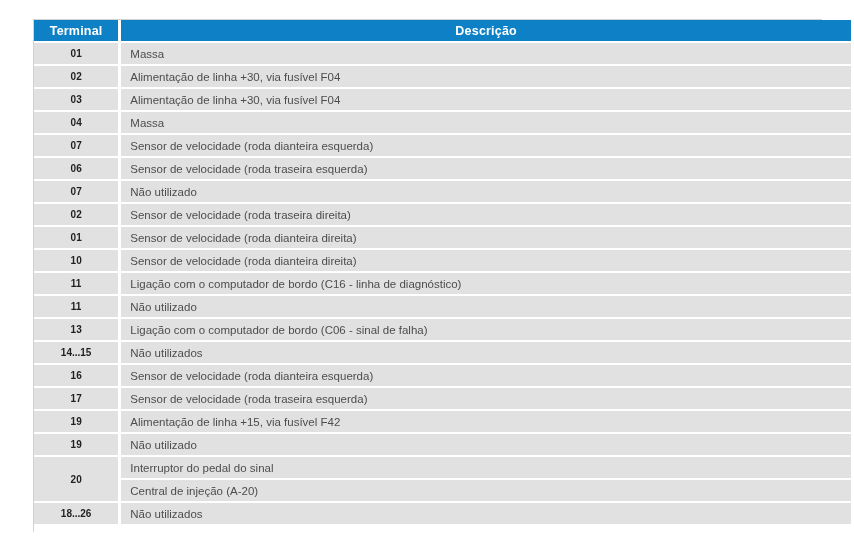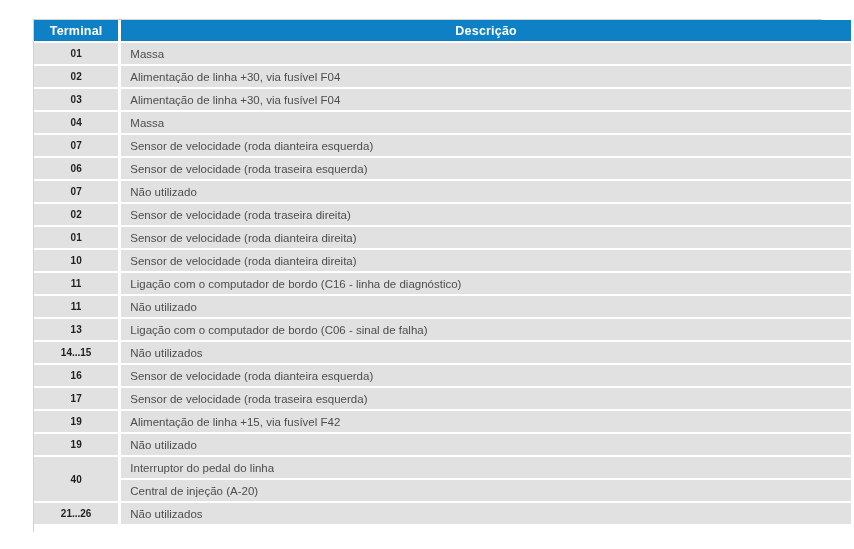--- a/index.html
+++ b/index.html
@@ -162,25 +162,25 @@
         </tr>
         <tr>
           <td class="terminal" rowspan="1">19</td>
           <td class="desc">Alimentação de linha +15, via fusível F42</td>
         </tr>
         <tr>
           <td class="terminal" rowspan="1">19</td>
           <td class="desc">Não utilizado</td>
         </tr>
         <tr>
-          <td class="terminal" rowspan="2">40</td>
-          <td class="desc">Interruptor do pedal do linha</td>
+          <td class="terminal" rowspan="2">20</td>
+          <td class="desc">Interruptor do pedal do sinal</td>
         </tr>
         <tr>
           <td class="desc">Central de injeção (A-20)</td>
         </tr>
         <tr>
-          <td class="terminal" rowspan="1">21...26</td>
+          <td class="terminal" rowspan="1">18...26</td>
           <td class="desc">Não utilizados</td>
         </tr>
       </tbody>
   </table>
 </div>
 
 </body></html>

